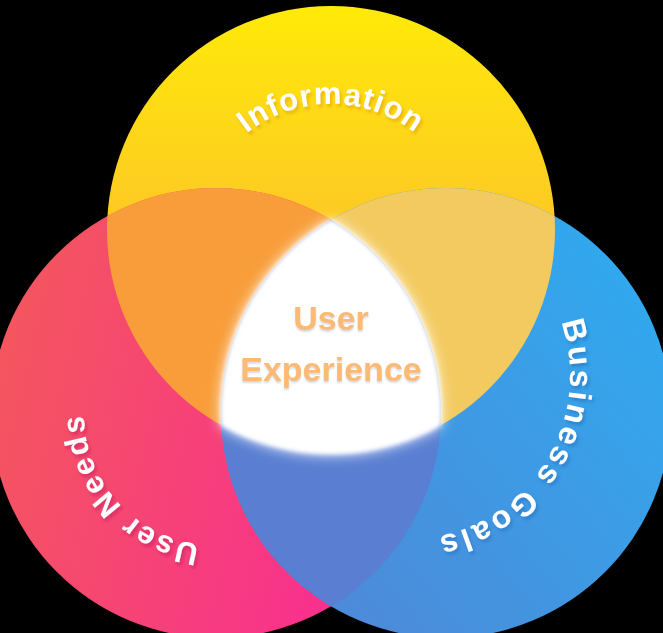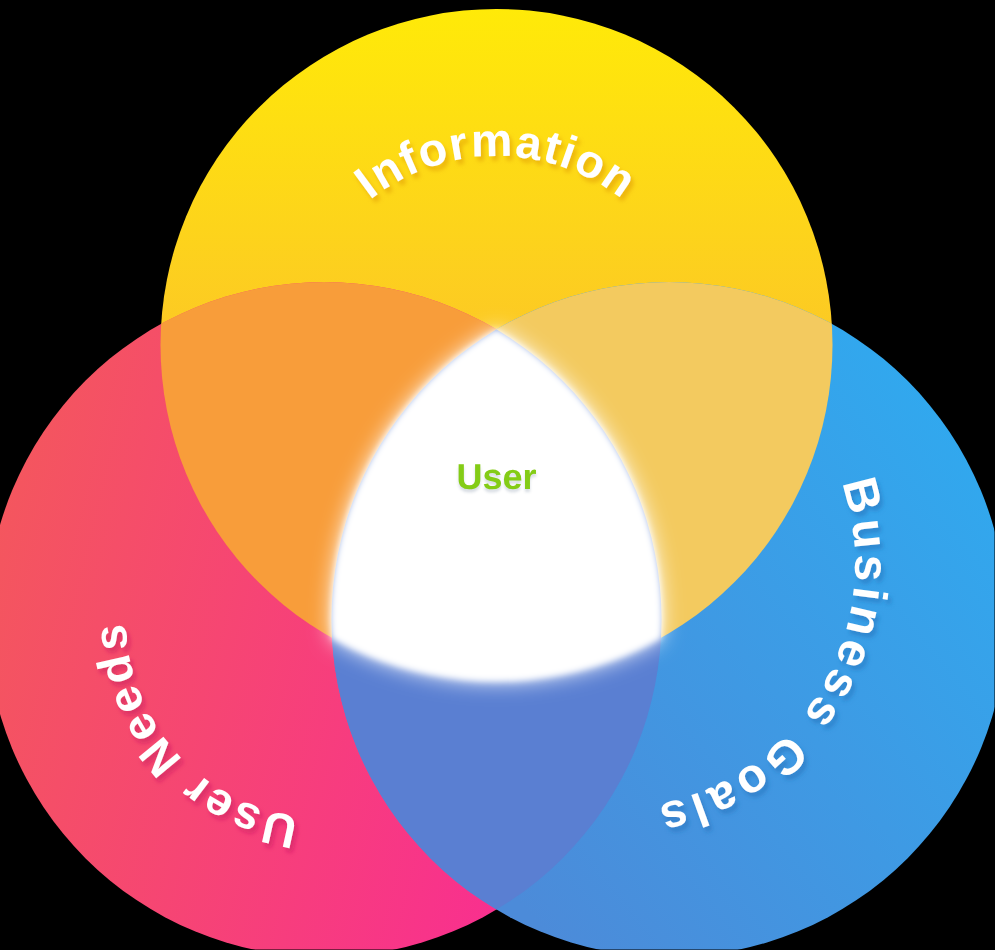--- a/index.html
+++ b/index.html
@@ -19,23 +19,23 @@
   .arc-label-info  { font-size: 31px; letter-spacing: 1px; }
   .arc-label-needs { font-size: 31px; letter-spacing: 2px; }
   .arc-label-goals { font-size: 32px; letter-spacing: 3px; }
   .center-label {
     position: absolute;
     left: 331px; top: 293px;
     transform: translateX(-50%);
     width: 320px;
     text-align: center;
     font-weight: bold;
-    font-size: 24px;
+    font-size: 34px;
     line-height: 51px;
-    color: #84cc16;
+    color: #fdba74;
     text-shadow: 0 2px 2px rgba(27,58,92,0.18);
     white-space: nowrap;
   }
 </style>
 </head>
 <body>
 
 <div class="stage">
   <svg width="663" height="633" viewBox="0 0 663 633">
     <defs>
@@ -121,14 +121,15 @@
       <textPath href="#pathNeeds" startOffset="50%">User Needs</textPath>
     </text>
 
     <text class="arc-label arc-label-goals" text-anchor="middle" filter="url(#shadowGoals)" fill="#FFFFFF">
       <textPath href="#pathGoals" startOffset="50%">Business Goals</textPath>
     </text>
   </svg>
 
   <div class="center-label">
     <div>User</div>
+    <div>Experience</div>
   </div>
 </div>
 
 </body></html>

